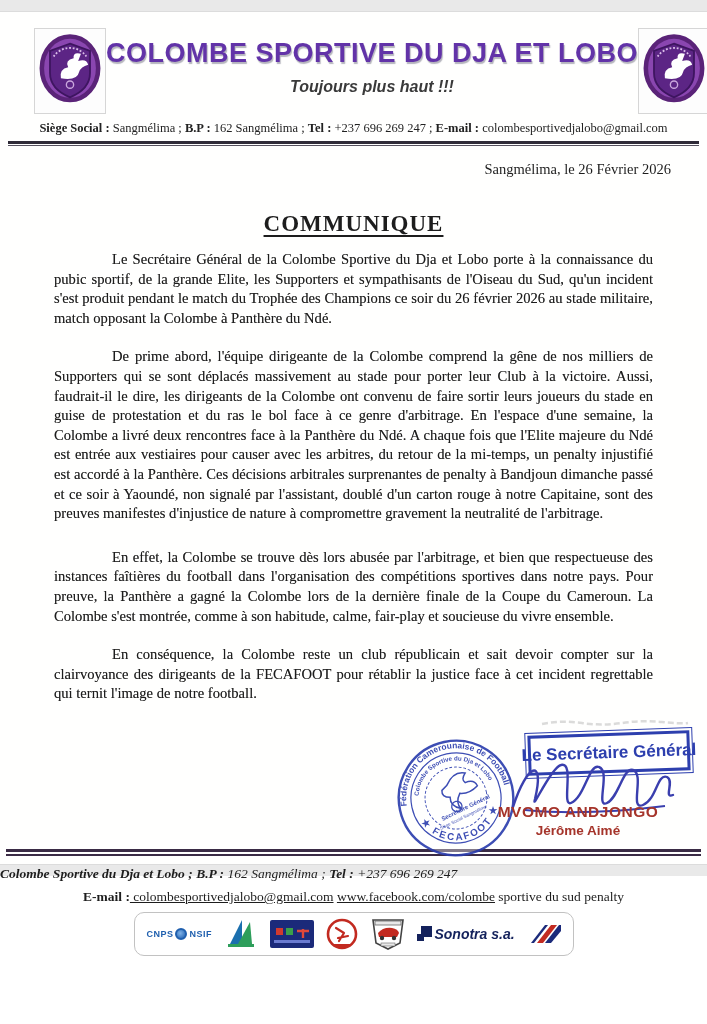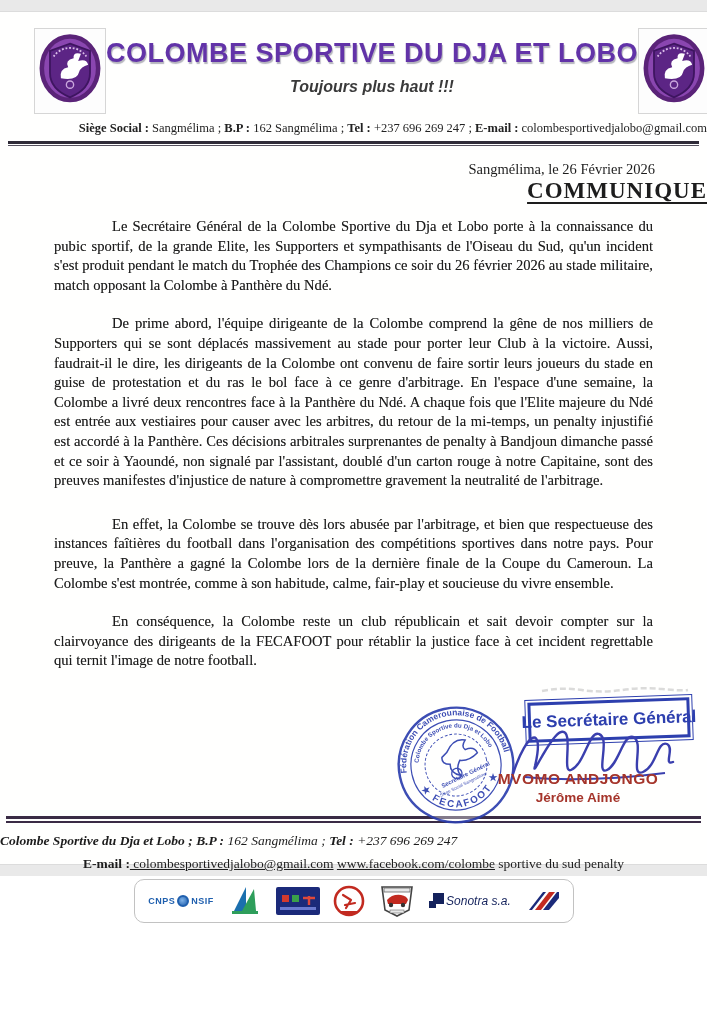--- a/index.html
+++ b/index.html
@@ -19,28 +19,28 @@
   .header-row { display:flex; align-items:flex-start; justify-content:space-between; padding:0 34px; height:88px; }
   .logo-box { width:78px; height:86px; border:1px solid #d6d6d6; background:#fdfdfd; display:flex; align-items:center; justify-content:center; }
   .head-center { flex:1; text-align:center; padding-top:10px; }
   .club-name {
     font-family:"Liberation Sans", sans-serif;
     font-size:27px; font-weight:bold; letter-spacing:0.5px;
     color:#6233a8; text-shadow:1px 2px 1px rgba(90,90,110,0.45);
     white-space:nowrap;
   }
   .motto { font-family:"Liberation Sans", sans-serif; font-size:16px; font-weight:bold; font-style:italic; color:#3a3a3a; margin-top:9px; }
-  .contact-line { text-align:right; font-size:12.5px; margin-top:5px; color:#222; }
+  .contact-line { text-align:center; font-size:12.5px; margin-top:5px; color:#222; }
   .contact-line b { font-weight:bold; }
   .header-rule { margin:5px 8px 0 8px; height:5px; border-top:3px solid #2f2b38; border-bottom:1px solid #55505e; }
 
   
-  .date-line { text-align:right; padding-right:52px; margin-top:15px; font-size:14.5px; }
+  .date-line { text-align:right; padding-right:36px; margin-top:15px; font-size:14.5px; }
   .doc-title {
-    text-align:right; 
+    text-align:center; margin-top:33px;
     font-size:23px; font-weight:bold; letter-spacing:1px;
     text-decoration:underline; text-decoration-thickness:2px; text-underline-offset:4px;
   }
   .para {
     margin:0 54px 19px 54px; text-align:justify; text-indent:58px;
     font-size:14.6px; line-height:19.6px;
     text-shadow:0 0 0.5px rgba(0,0,0,0.45);
   }
   .para.first { margin-top:13px; }
   .para.third { margin-top:24px; }
@@ -66,21 +66,21 @@
   .footer-line1 { text-align:left; margin-top:10px; font-size:13.5px; font-style:italic; }
   .footer-line1 b { font-weight:bold; }
   .footer-line2 { text-align:center; margin-top:7px; font-size:13.5px; }
   .footer-line2 b { font-weight:bold; }
   .footer-line2 .lnk { text-decoration:underline; }
   .sponsor-band { width:440px; margin:7px auto 0 auto; border:1px solid #c2c2c2; border-radius:10px; height:44px;
     display:flex; align-items:center; justify-content:space-evenly; padding:0 0; }
   .sp { display:flex; align-items:center; gap:2px; }
   .sp-cnps { font-family:"Liberation Sans", sans-serif; font-size:9px; font-weight:bold; color:#1f5fae; letter-spacing:0.5px; }
   .globe { width:12px; height:12px; border-radius:50%; border:2px solid #1f5fae; background:radial-gradient(circle at 40% 40%, #7fb2e8, #1f5fae); }
-  .sonotra-text { font-family:"Liberation Sans", sans-serif; font-size:12px; font-weight:normal; color:#14225c; font-style:italic; }
+  .sonotra-text { font-family:"Liberation Sans", sans-serif; font-size:14px; font-weight:bold; color:#14225c; font-style:italic; }
 </style>
 </head>
 <body>
 
 <div class="strip"></div>
 
 <div class="doc">
 
   <div class="header-row">
     <div class="logo-box">

